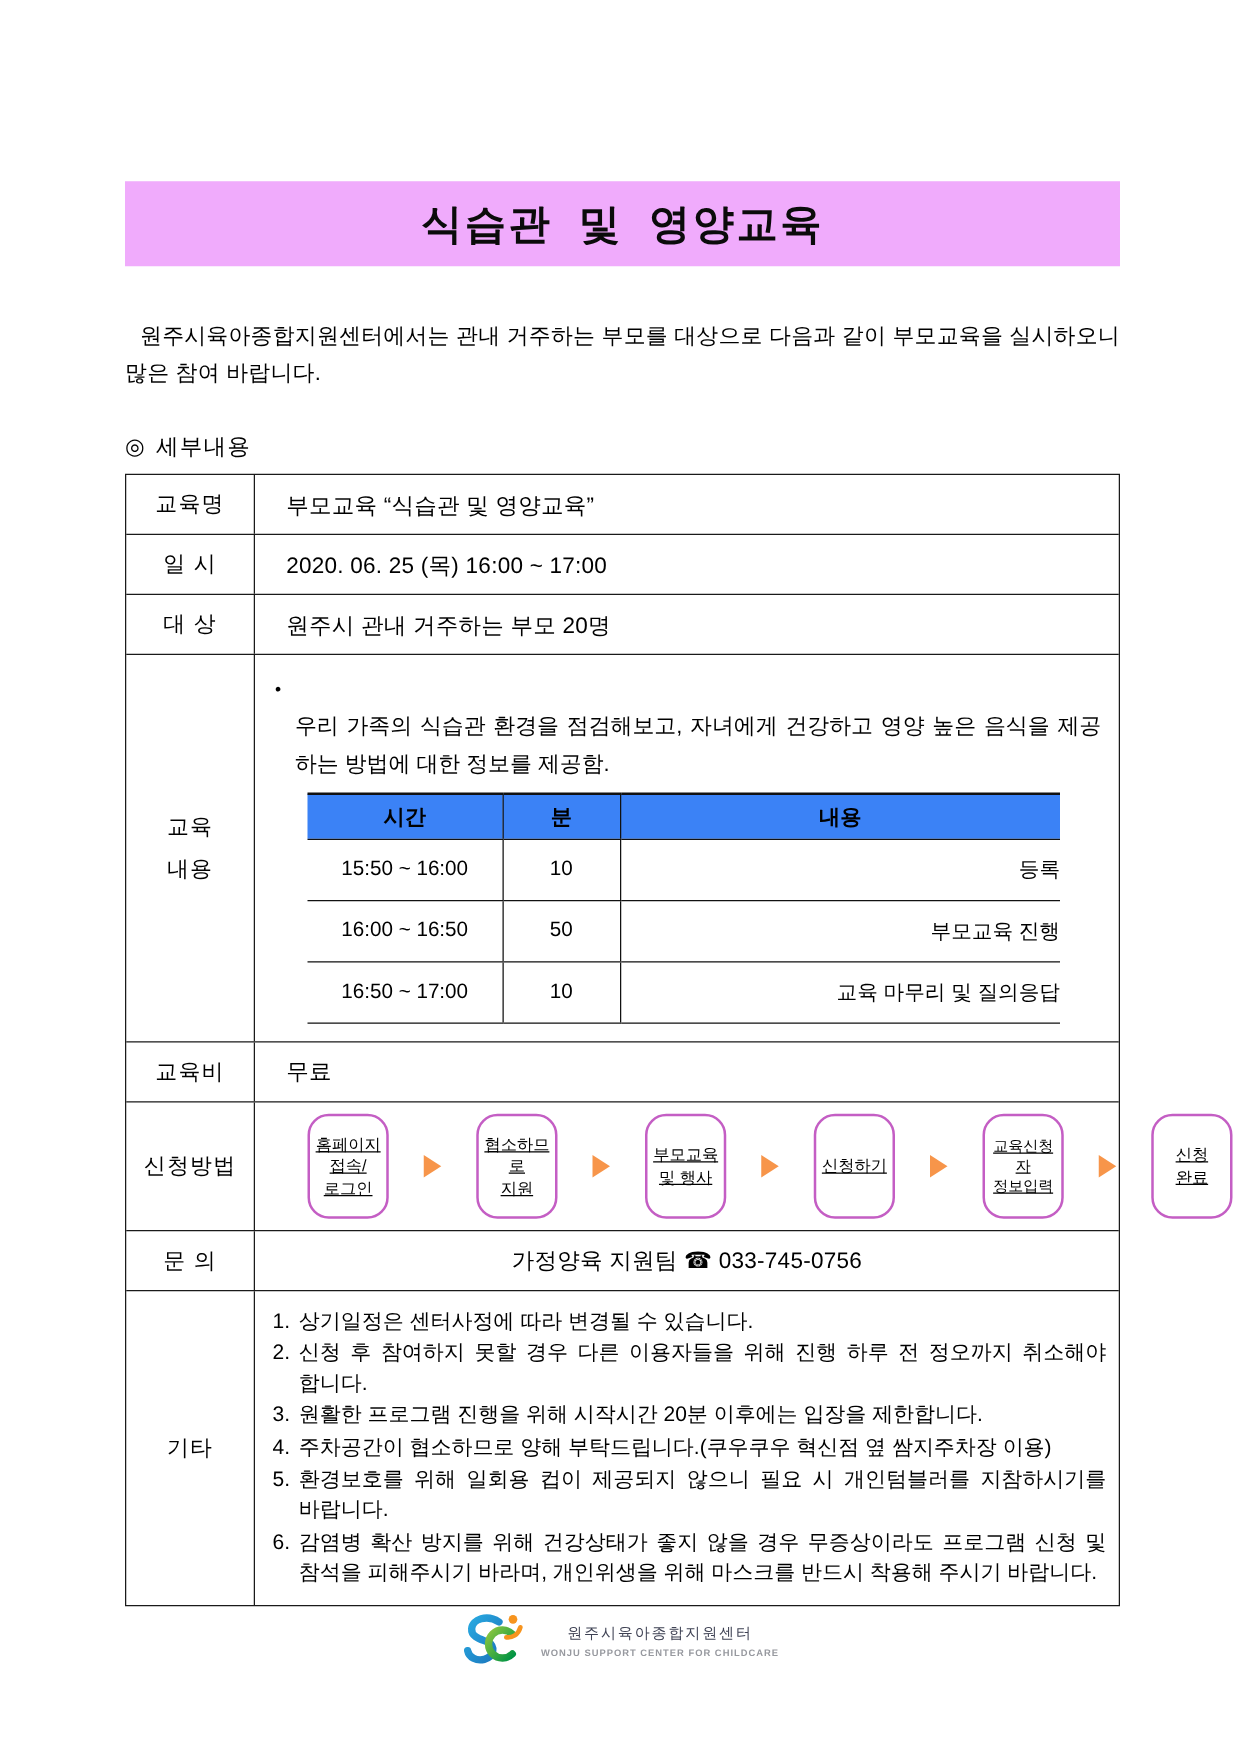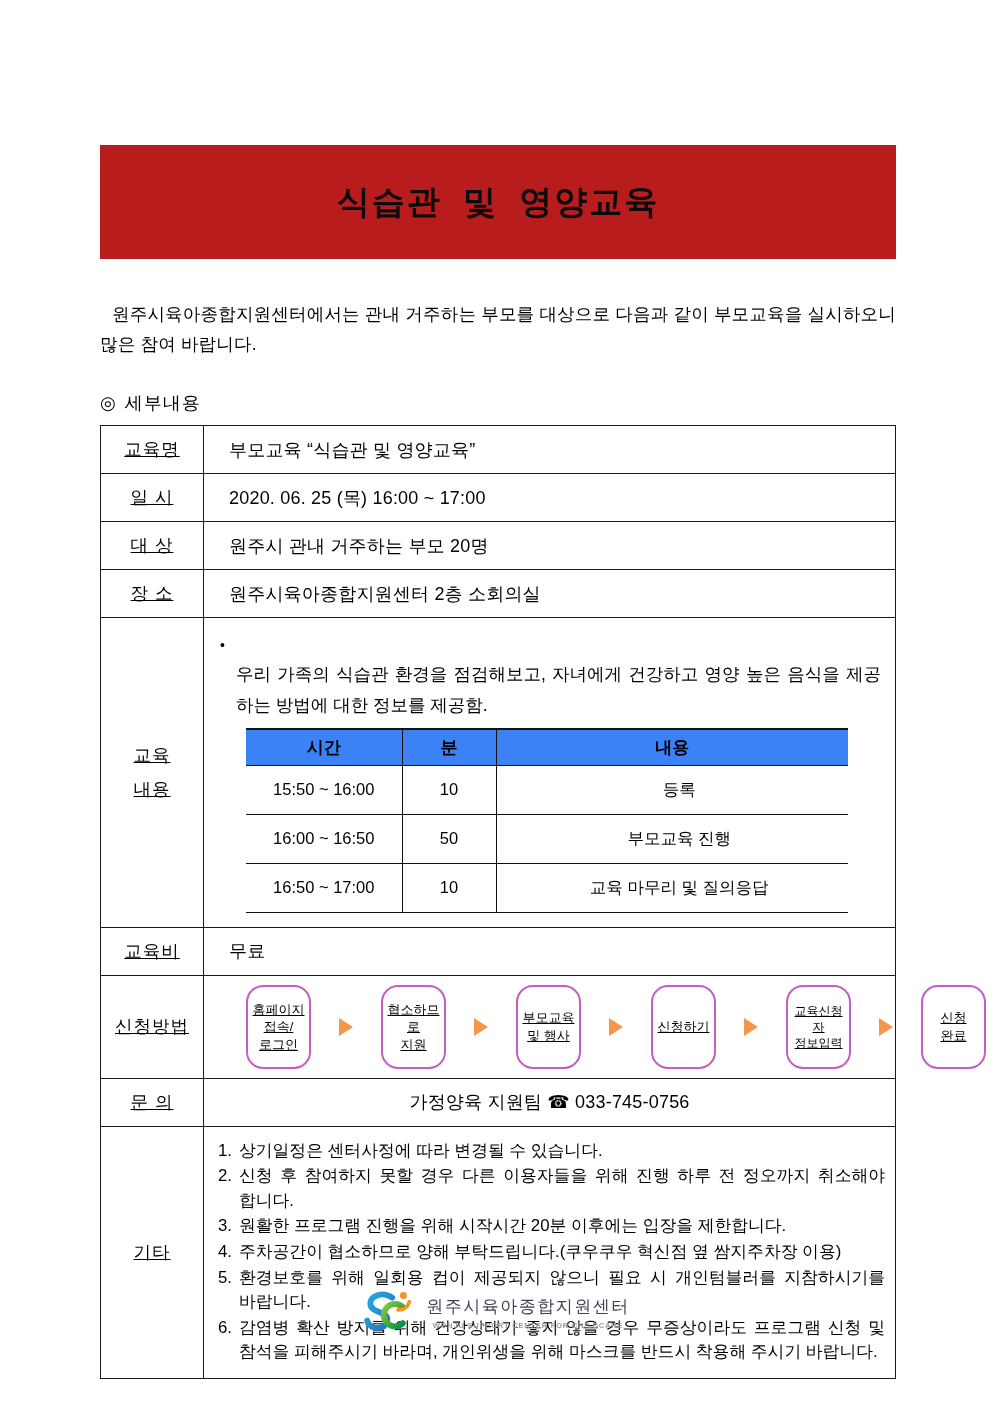--- a/index.html
+++ b/index.html
@@ -6,21 +6,21 @@
   html,body { background:#ffffff; }
   body {
     width:992px; height:1403px; position:relative;
     font-family:"Liberation Sans","DejaVu Sans",sans-serif;
     color:#000;
   }
   .page { position:absolute; left:100px; top:0; width:796px; }
 
   
   .band {
-    margin-top:145px; height:114px; background:#b91c1c;
+    margin-top:145px; height:68px; background:#f0abfc;
     display:flex; align-items:center; justify-content:center;
   }
   .band-title {
     font-size:33px; font-weight:bold; letter-spacing:2px; word-spacing:10px; color:#0b0b0b;
   }
 
   
   .intro {
     margin-top:40px; font-size:17.5px; line-height:1.72;
     text-align:justify; text-indent:12px; word-break:break-all;
@@ -35,21 +35,20 @@
 
   
   .info-table { border:1.7px solid #1a1a1a; width:796px; }
   .irow { display:grid; grid-template-columns:103px 1fr; border-bottom:1.7px solid #1a1a1a; }
   .irow:last-child { border-bottom:none; }
   .ilabel {
     border-right:1.7px solid #1a1a1a;
     display:flex; align-items:center; justify-content:center;
     font-size:17.5px; text-align:center; white-space:pre-line; line-height:1.9;
     letter-spacing:1px;
-    text-decoration:underline;
   }
   .ivalue { display:flex; align-items:center; padding-left:25px; font-size:18px; letter-spacing:0.2px; }
   .r-h48 { min-height:48px; }
   .r-content { min-height:209px; }
   .r-method { min-height:103px; }
   .r-etc { min-height:202px; }
   .ivalue-center { justify-content:center; padding-left:0; }
 
   
   .content-cell { padding:13px 18px 14px 16px; }
@@ -61,21 +60,21 @@
   .schedule { margin:8px 0 0 26px; border-collapse:collapse; font-size:16.5px; table-layout:fixed; width:602px; }
   .schedule col.c1 { width:156px; }
   .schedule col.c2 { width:94px; }
   .schedule col.c3 { width:352px; }
   .schedule th {
     background:#3b82f6; height:36px; font-weight:bold; font-size:17px;
     border-top:2.4px solid #111; border-bottom:1.7px solid #111;
   }
   .schedule th + th, .schedule td + td { border-left:1.7px solid #111; }
   .schedule td { height:49px; text-align:center; border-bottom:1.5px solid #111; }
-  .schedule td.t-left { text-align:center; padding-left:14px; }
+  .schedule td.t-left { text-align:right; padding-left:14px; }
 
   
   .steps { display:flex; align-items:center; gap:28px; padding-left:42px;text-decoration:underline; }
   .step {
     width:65px; min-height:84px; border:2.6px solid #C45EC4; border-radius:17px;
     background:#fff; display:flex; align-items:center; justify-content:center;
     text-align:center; font-size:13px; line-height:1.35; white-space:pre-line;
     padding:4px 1px;
   }
   .step-sm { font-size:12px; }
@@ -90,21 +89,21 @@
   .note { display:flex; gap:7px; margin-bottom:1px; }
   .note-num { flex:0 0 auto; }
   .note-text { text-align:justify; word-break:keep-all; }
 
   
   .footer {
     position:absolute; left:0; top:1288px; width:992px;
     display:flex; align-items:center; justify-content:center; gap:10px;
   }
   .org-text { text-align:center; }
-  .org-ko { font-size:17px; color:#3F4254; letter-spacing:1.5px; font-weight:500; }
+  .org-ko { font-size:12px; color:#3F4254; letter-spacing:1.5px; font-weight:500; }
   .org-en { font-size:7.5px; color:#97999F; letter-spacing:0.8px; font-weight:bold; margin-top:3px; }
 </style>
 </head>
 <body>
 
 <div class="page">
 
   <div class="band">
     <div class="band-title">식습관 및 영양교육</div>
   </div>
@@ -126,24 +125,20 @@
     <div class="irow r-h48">
       <div class="ilabel">일 시</div>
       <div class="ivalue">2020. 06. 25 (목) 16:00 ~ 17:00</div>
     </div>
 
     <div class="irow r-h48">
       <div class="ilabel">대 상</div>
       <div class="ivalue">원주시 관내 거주하는 부모 20명</div>
     </div>
 
-    <div class="irow r-h48">
-      <div class="ilabel">장 소</div>
-      <div class="ivalue">원주시육아종합지원센터 2층 소회의실</div>
-    </div>
 
     <div class="irow r-content">
       <div class="ilabel">교육
 내용</div>
       <div class="content-cell">
         <div class="bullet-line">
           <span class="bullet-glyph">•</span>
           <span class="bullet-text">우리 가족의 식습관 환경을 점검해보고, 자녀에게 건강하고 영양 높은 음식을 제공하는 방법에 대한 정보를 제공함.</span>
         </div>
         <table class="schedule">

